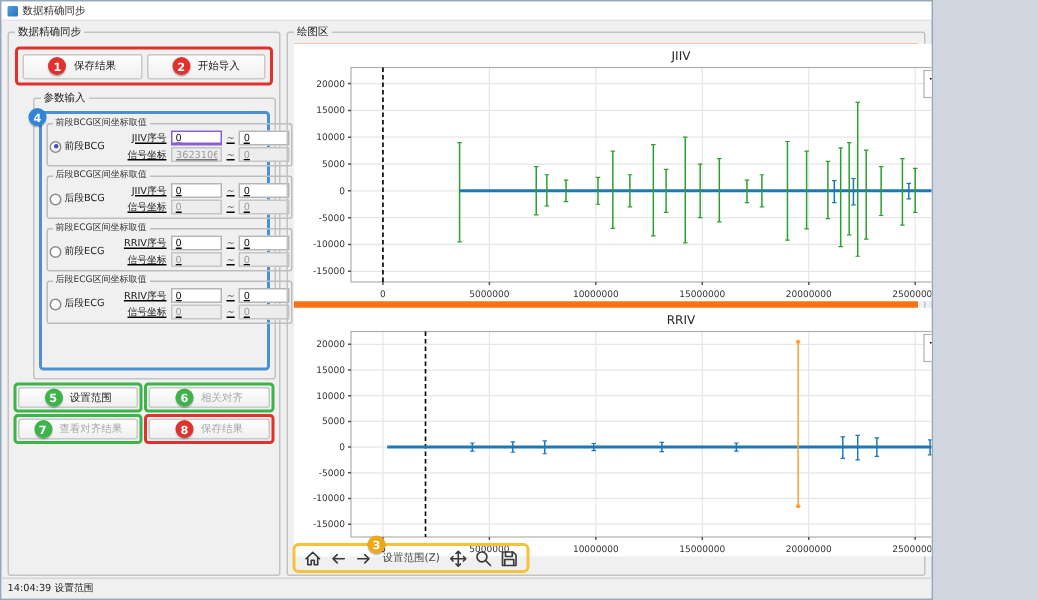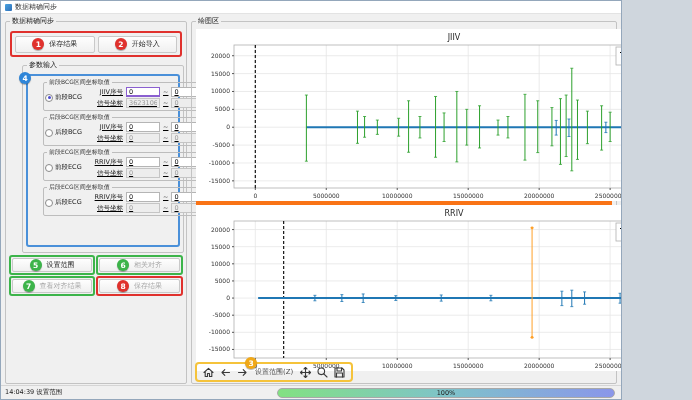--- a/index.html
+++ b/index.html
@@ -20,21 +20,21 @@
   .app-btn{flex:1;height:17px;background:linear-gradient(#fefefe,#f0f0f0);border:1px solid #c9c9c9;border-radius:2px;
     font-size:7px;display:flex;align-items:center;justify-content:center;gap:5px;color:#1a1a1a;font-family:inherit;padding:0;}
   .app-btn.disabled{color:#a8a8a8;}
   .step{width:12px;height:12px;min-width:12px;border-radius:50%;color:#fff;font-size:7.5px;font-weight:bold;
     display:inline-flex;align-items:center;justify-content:center;box-shadow:0 1px 1px rgba(0,0,0,.3);}
   .step.red{background:#e0312d}.step.green{background:#3cb44a}.step.blue{background:#2f86d9}.step.orange{background:#f0a818}
   
   .params-group{left:16px;right:2px;top:36px;height:192px;}
   .blue-box{position:absolute;left:3px;right:3px;top:5px;bottom:5px;border:2px solid #4a90d9;border-radius:3px;padding:2px 3px;}
   .corner-step{position:absolute;left:-9px;top:-4px;}
-  fieldset.pbox{border:1px solid #bdbdbd;border-radius:2px;margin:0 0 2px 12px;padding:0 0 1px 0;position:relative;}
+  fieldset.pbox{border:1px solid #bdbdbd;border-radius:2px;margin:0 0 2px 0;padding:0 0 1px 0;position:relative;}
   .pbox legend{font-size:6px;color:#333;margin-left:3px;}
   .pbody{display:flex;align-items:center;gap:2px;padding:0 1px;}
   .radio{display:flex;align-items:center;gap:2px;font-size:6.5px;color:#222;width:42px;min-width:42px;}
   .rdot{width:8px;height:8px;min-width:8px;border:1px solid #8a8a8a;border-radius:50%;background:#fff;position:relative;display:inline-block;}
   .rdot.on::after{content:"";position:absolute;left:1.5px;top:1.5px;right:1.5px;bottom:1.5px;background:#4a4ad0;border-radius:50%;}
   .rows{flex:1;}
   .prow{display:flex;align-items:center;gap:3px;margin:1px 0;text-decoration:underline;}
   .plabel{font-size:6.5px;color:#222;width:34px;min-width:34px;text-align:right;}
   .pinput{width:34px;height:10px;font-size:6.5px;border:1px solid #b5b5b5;background:#fff;color:#111;padding:0 2px;font-family:inherit;}
   .pinput.dis{background:#ededed;color:#9a9a9a;border-color:#c5c5c5;}
@@ -499,17 +499,14 @@
               <path d="M4 2 V5 H8.5 V2 M3.5 11 V7 H9.5 V11"></path>
             </svg>
           </button>
         </div>
     </fieldset>
 
   </div>
 
   <div class="statusbar">
     <span>14:04:39 设置范围</span>
-    <div class="progress">
-      <span>100%</span>
-    </div>
   </div>
 </div>
 
 </body></html>

